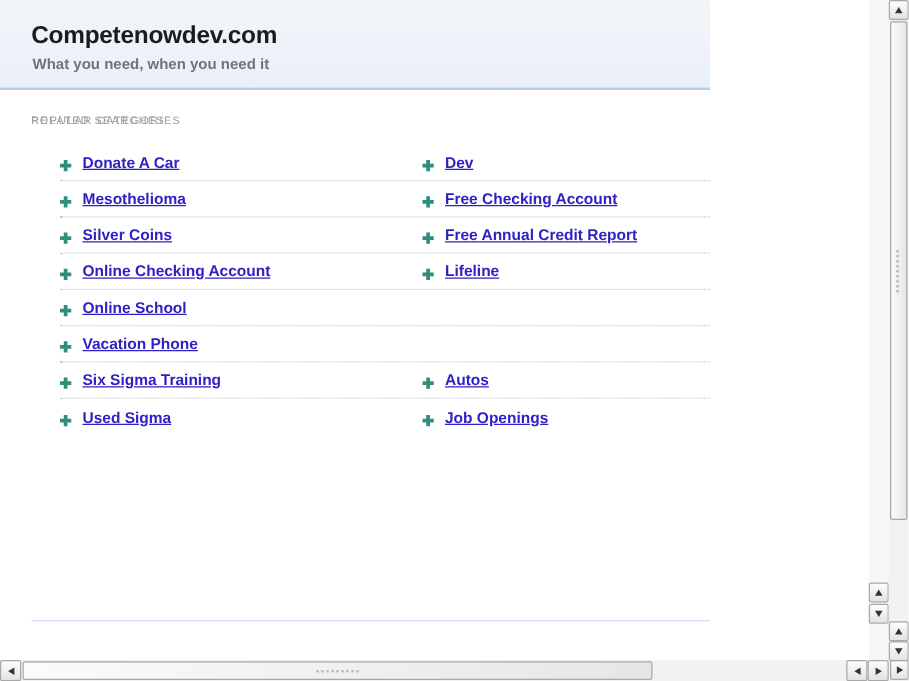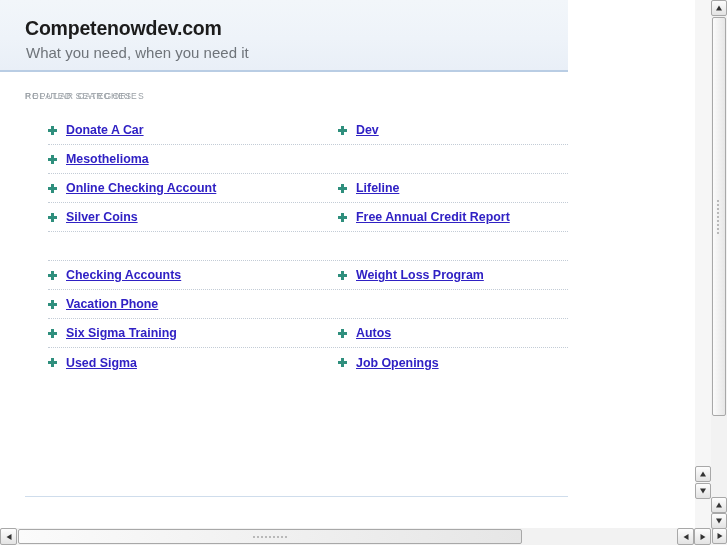--- a/index.html
+++ b/index.html
@@ -37,22 +37,23 @@
     position: absolute;
     left: 25px; top: 17px;
     font-size: 19.5px;
     font-weight: bold;
     color: #1c1c1c;
     letter-spacing: -0.2px;
   }
   .site-tagline {
     position: absolute;
     left: 26px; top: 44px;
-    font-size: 15px;
+    font-size: 12px;
     color: #6f747a;
+    font-weight: bold;
   }
 
   
   .content-area {
     position: relative;
     height: 456px;
   }
   .main-col {
     position: absolute;
     left: 0; top: 0;
@@ -86,21 +87,21 @@
   .link-row {
     display: flex;
     border-bottom: 1px dotted #c3ccd6;
     height: 29px;
     align-items: center;
   }
   .link-row:last-child { border-bottom: none; }
   .link-cell {
     width: 290px;
     display: flex;
-    align-items: center;
+    align-items: flex-end;
   }
   .marker {
     display: inline-block;
     width: 9px; height: 9px;
     margin-right: 9px;
     flex: none;
     position: relative;
   }
   .marker::before, .marker::after {
     content: "";
@@ -252,51 +253,49 @@
               <div class="link-cell">
                 <span class="marker"></span>
                 <span class="rs-link">Dev</span>
               </div>
             </div>
             <div class="link-row">
               <div class="link-cell">
                 <span class="marker"></span>
                 <span class="rs-link">Mesothelioma</span>
               </div>
+              <div class="link-cell">
+                <span class="marker"></span>
+                <span class="rs-link">Free Checking Account</span>
+              </div>
+            </div>
+            <div class="link-row">
+              <div class="link-cell">
+                <span class="marker"></span>
+                <span class="rs-link">Silver Coins</span>
+              </div>
+              <div class="link-cell">
+                <span class="marker"></span>
+                <span class="rs-link">Free Annual Credit Report</span>
+              </div>
             </div>
             <div class="link-row">
               <div class="link-cell">
                 <span class="marker"></span>
                 <span class="rs-link">Online Checking Account</span>
               </div>
               <div class="link-cell">
                 <span class="marker"></span>
                 <span class="rs-link">Lifeline</span>
               </div>
             </div>
             <div class="link-row">
               <div class="link-cell">
                 <span class="marker"></span>
-                <span class="rs-link">Silver Coins</span>
-              </div>
-              <div class="link-cell">
-                <span class="marker"></span>
-                <span class="rs-link">Free Annual Credit Report</span>
-              </div>
-            </div>
-            <div class="link-row">
-            </div>
-            <div class="link-row">
-              <div class="link-cell">
-                <span class="marker"></span>
-                <span class="rs-link">Checking Accounts</span>
-              </div>
-              <div class="link-cell">
-                <span class="marker"></span>
-                <span class="rs-link">Weight Loss Program</span>
+                <span class="rs-link">Online School</span>
               </div>
             </div>
             <div class="link-row">
               <div class="link-cell">
                 <span class="marker"></span>
                 <span class="rs-link">Vacation Phone</span>
               </div>
             </div>
             <div class="link-row">
               <div class="link-cell">

